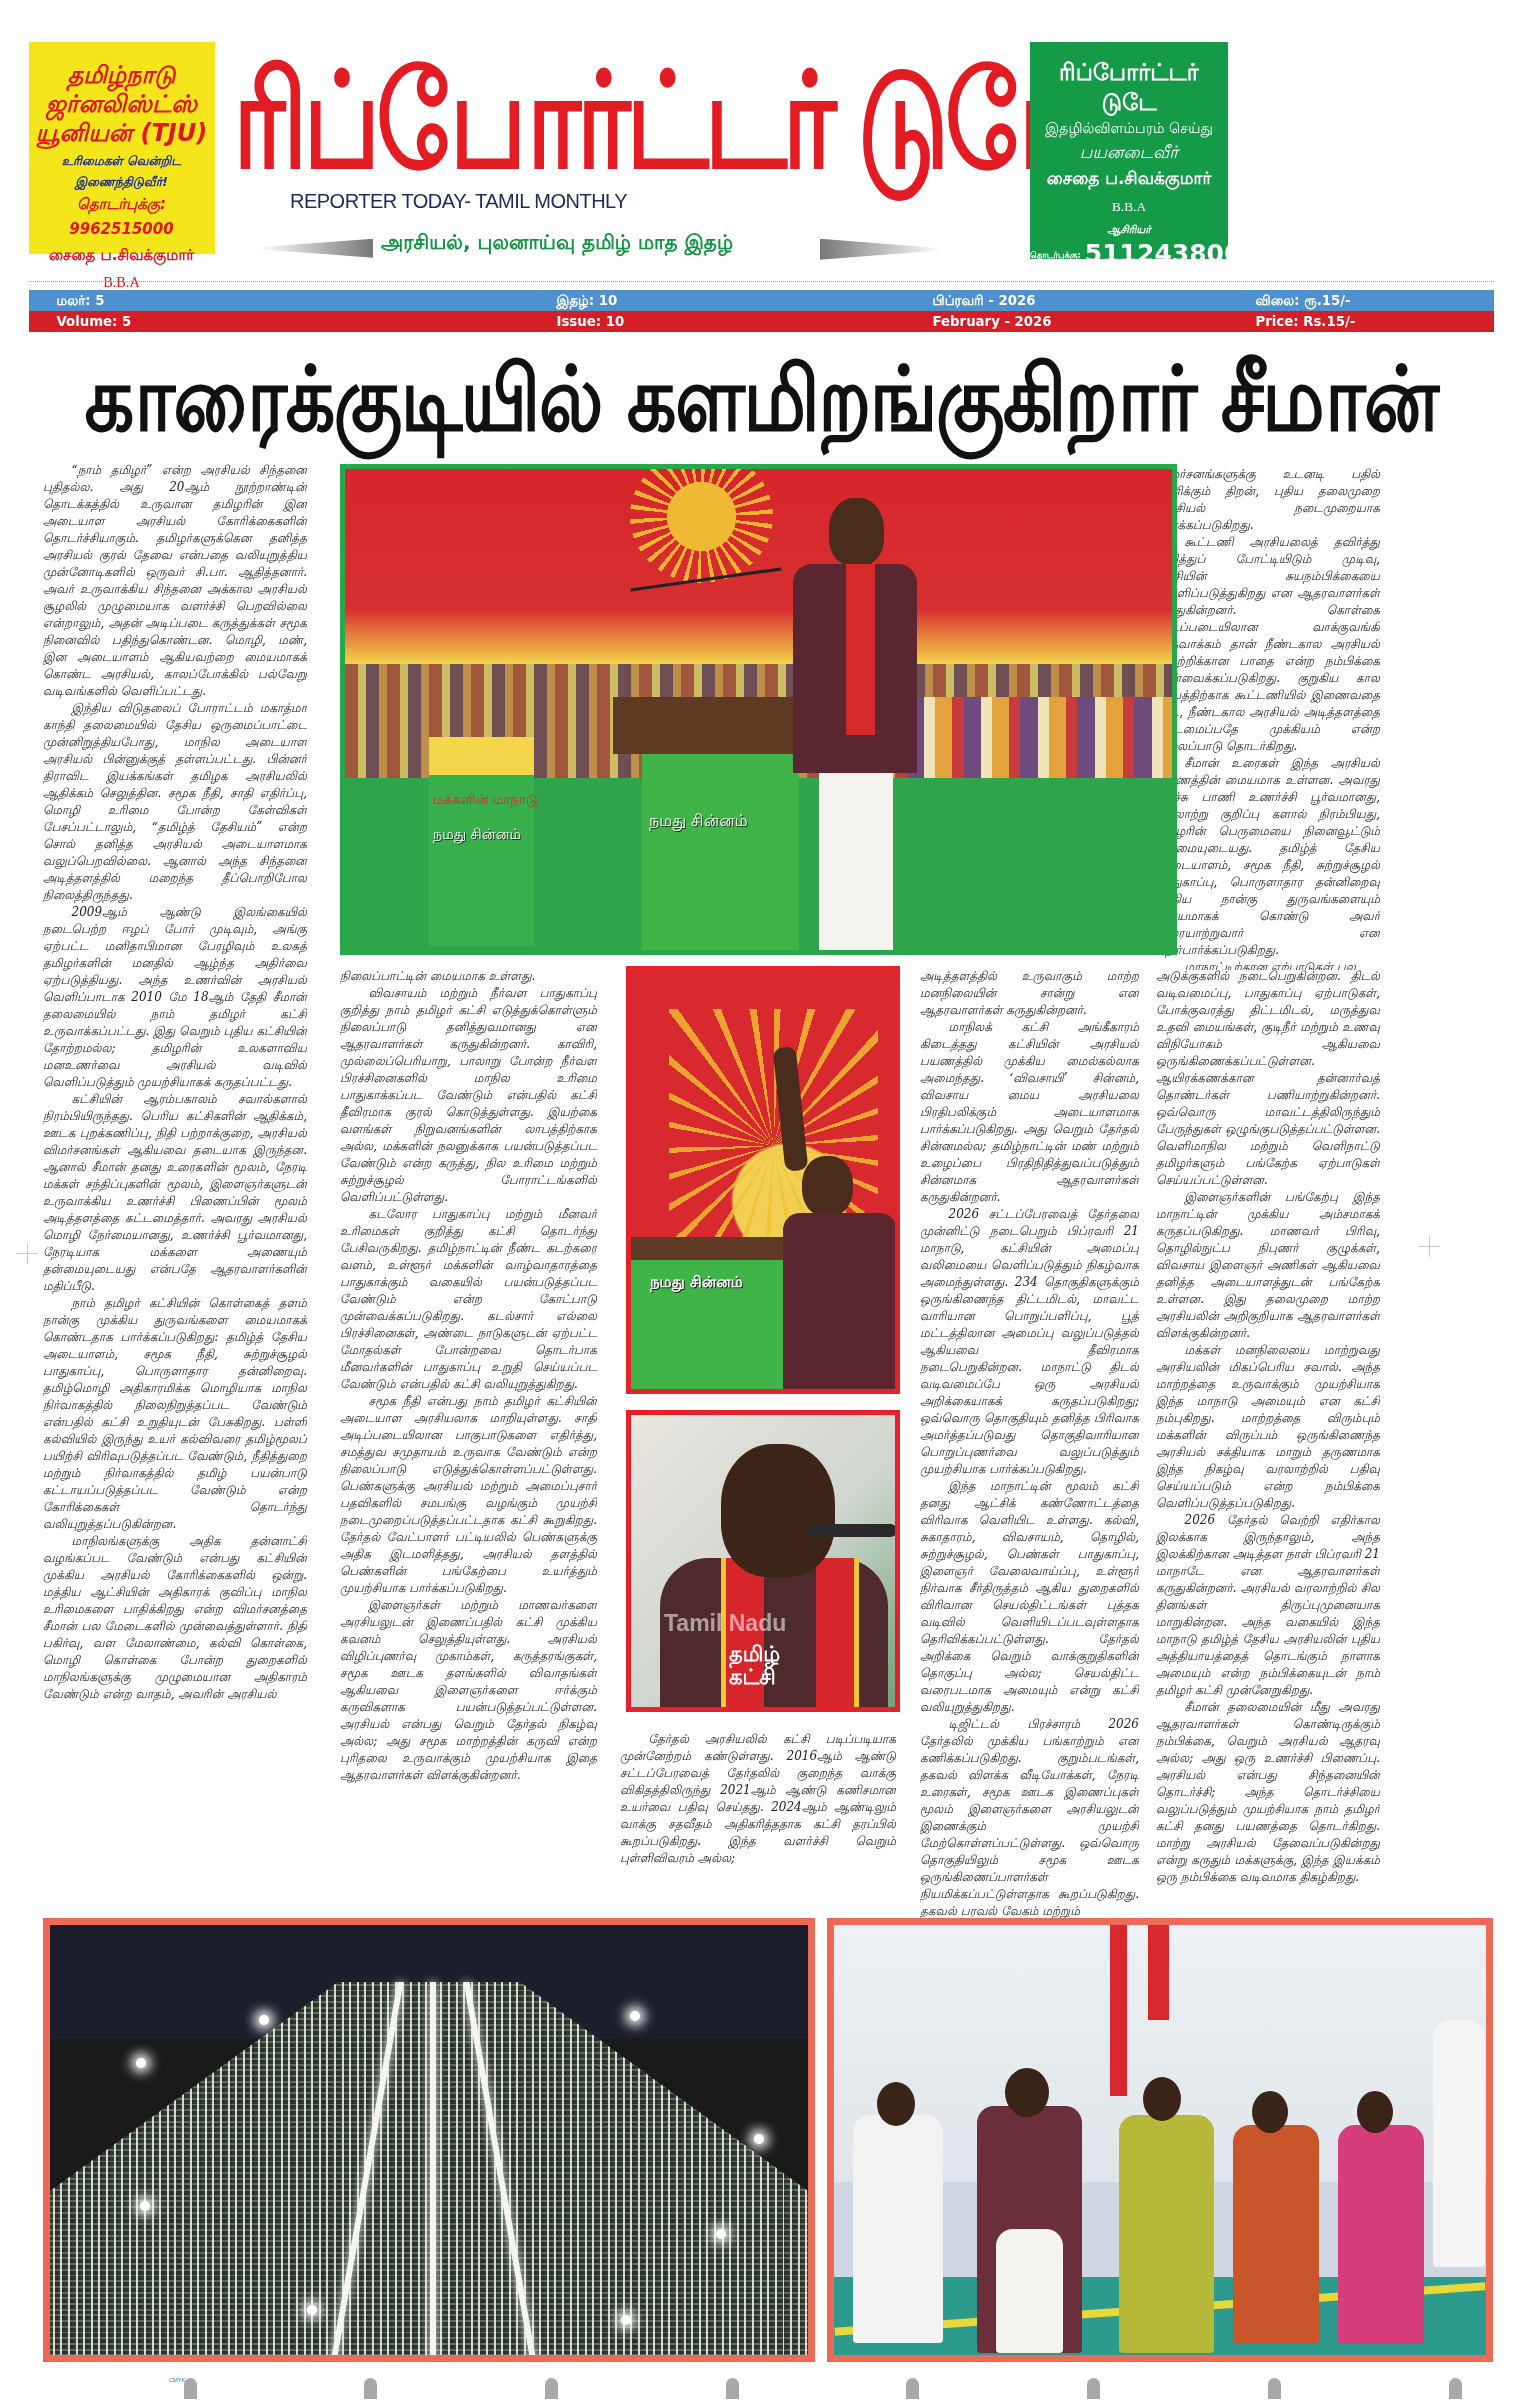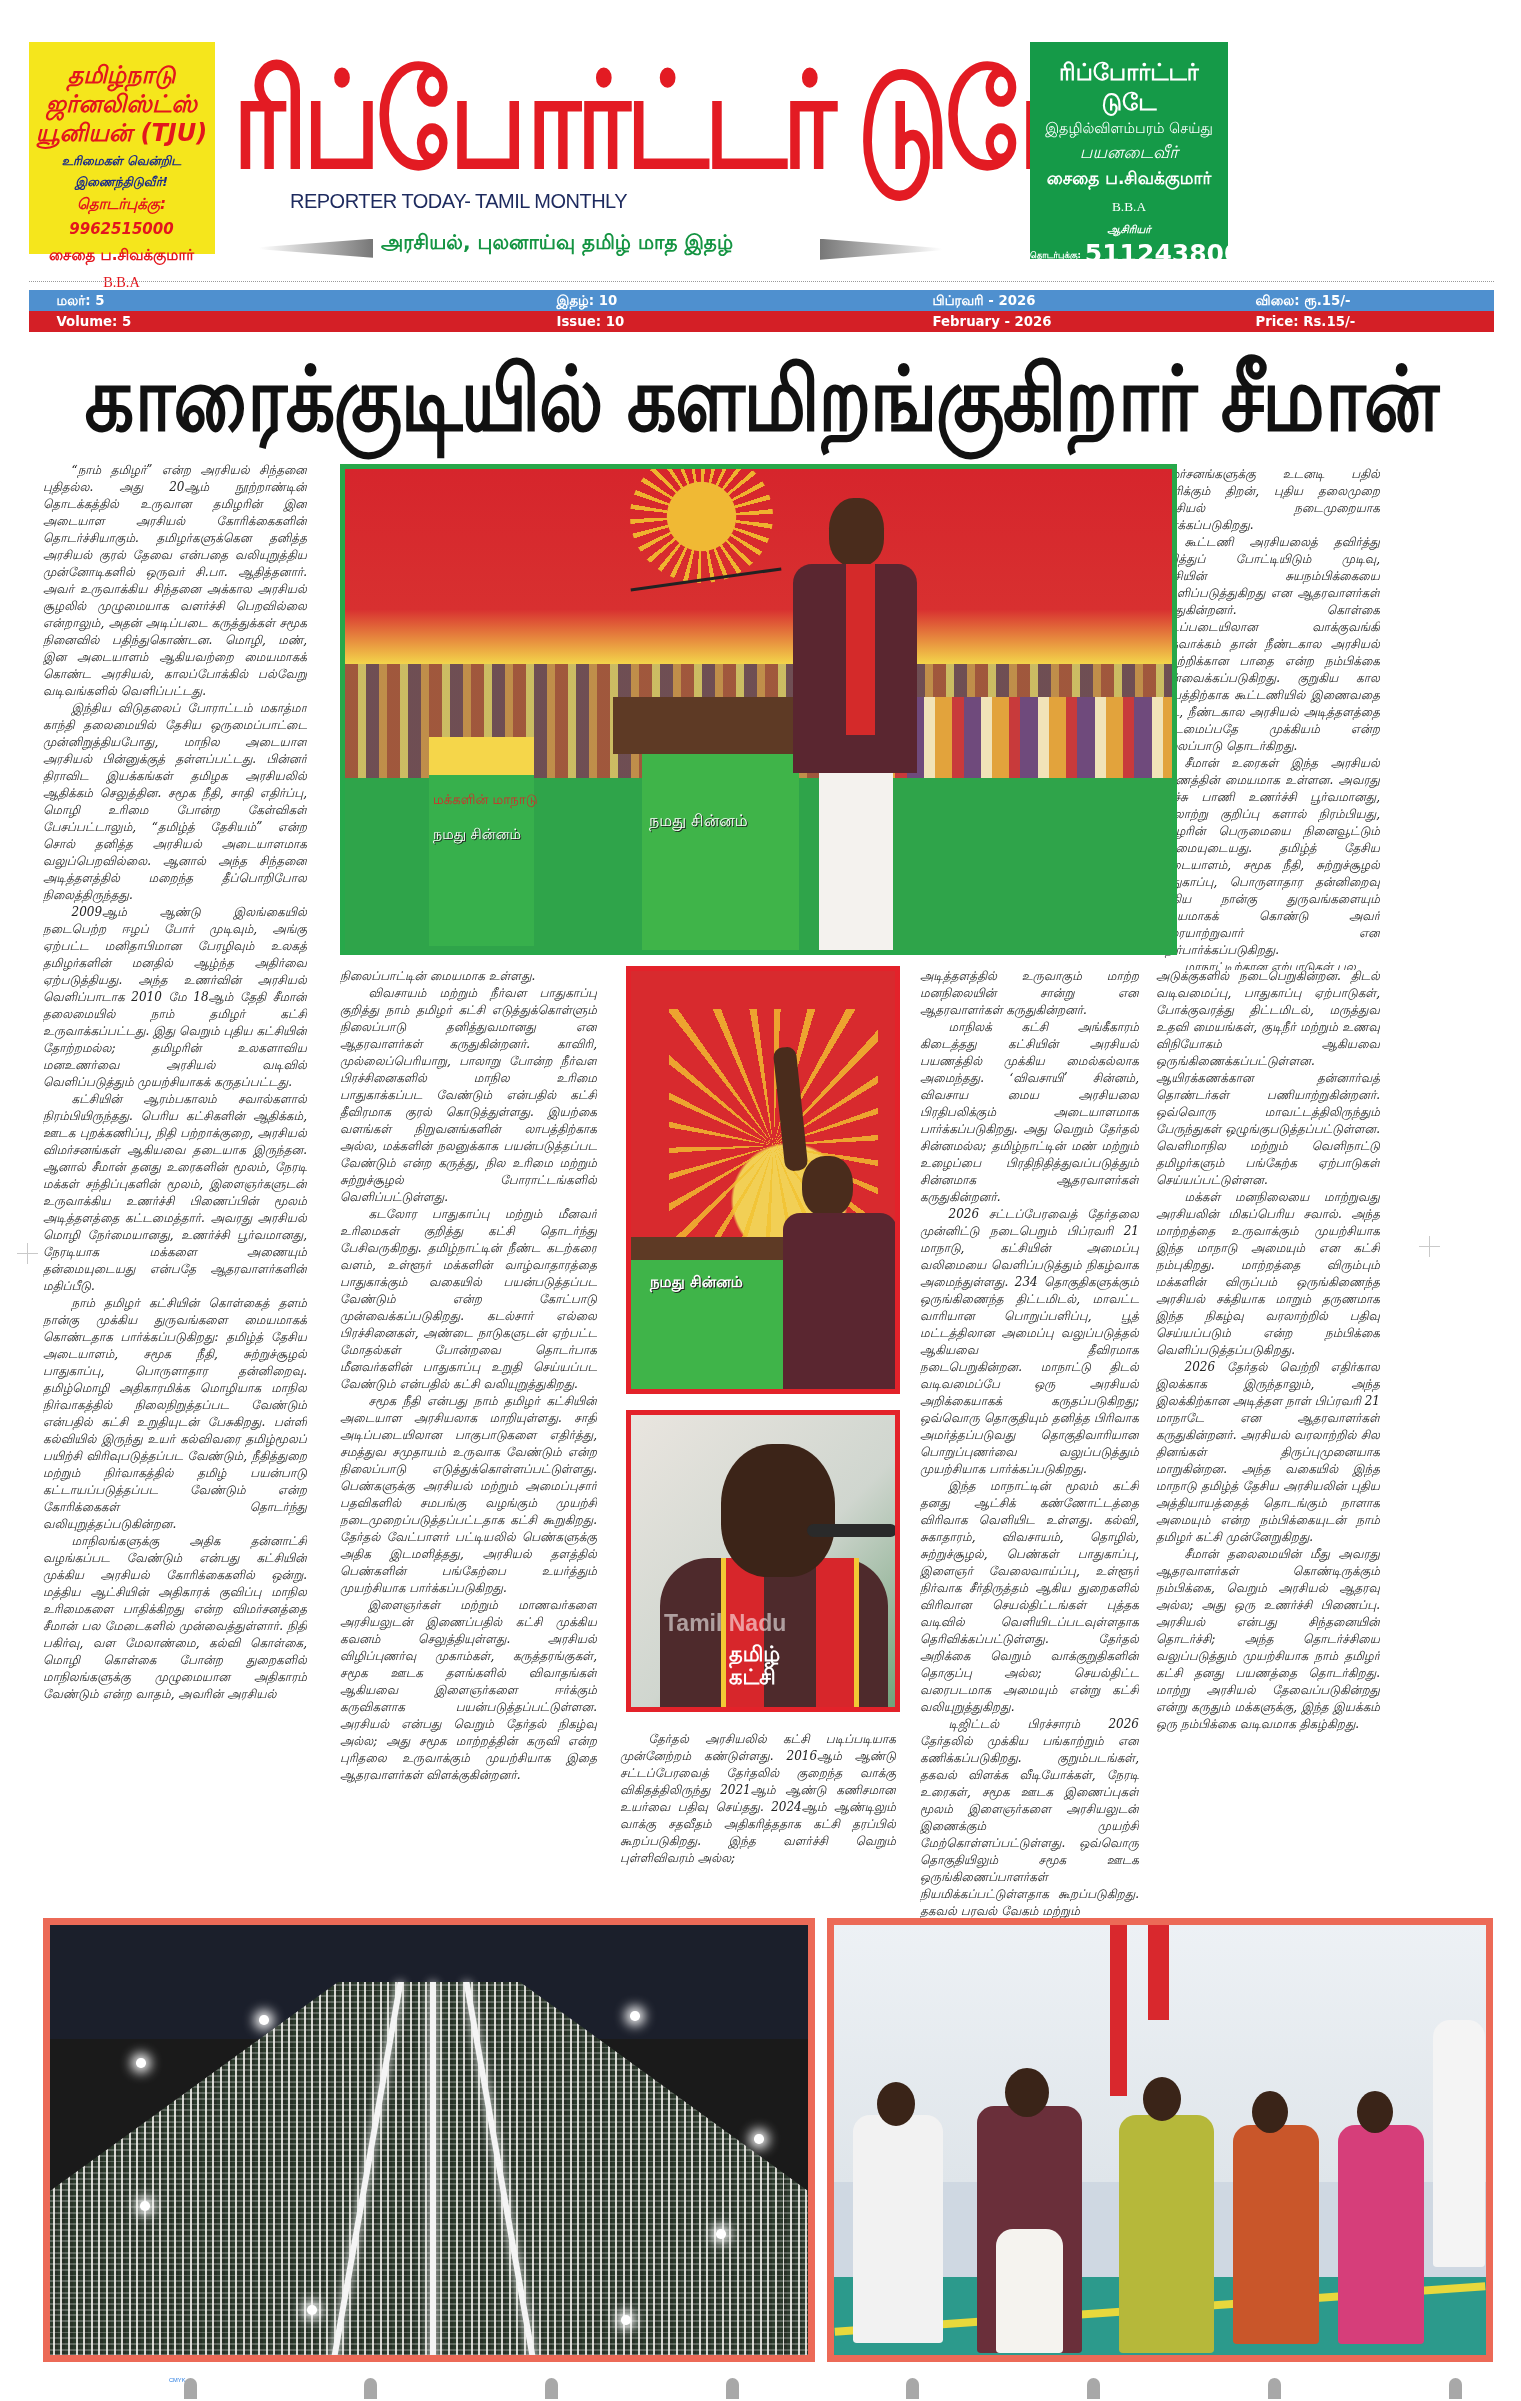--- a/index.html
+++ b/index.html
@@ -238,20 +238,21 @@
 
 <div class="col col-d">
   <p class="noindent">விமர்சனங்களுக்கு உடனடி பதில் அளிக்கும் திறன், புதிய தலைமுறை அரசியல் நடைமுறையாக பார்க்கப்படுகிறது.</p>
   <p>கூட்டணி அரசியலைத் தவிர்த்து தனித்துப் போட்டியிடும் முடிவு, கட்சியின் சுயநம்பிக்கையை வெளிப்படுத்துகிறது என ஆதரவாளர்கள் கருதுகின்றனர். கொள்கை அடிப்படையிலான வாக்குவங்கி உருவாக்கம் தான் நீண்டகால அரசியல் வெற்றிக்கான பாதை என்ற நம்பிக்கை முன்வைக்கப்படுகிறது. குறுகிய கால லாபத்திற்காக கூட்டணியில் இணைவதை விட, நீண்டகால அரசியல் அடித்தளத்தை கட்டமைப்பதே முக்கியம் என்ற நிலைப்பாடு தொடர்கிறது.</p>
   <p>சீமான் உரைகள் இந்த அரசியல் பயணத்தின் மையமாக உள்ளன. அவரது பேச்சு பாணி உணர்ச்சி பூர்வமானது, வரலாற்று குறிப்பு களால் நிரம்பியது, தமிழரின் பெருமையை நினைவூட்டும் தன்மையுடையது. தமிழ்த் தேசிய அடையாளம், சமூக நீதி, சுற்றுச்சூழல் பாதுகாப்பு, பொருளாதார தன்னிறைவு ஆகிய நான்கு துருவங்களையும் மையமாகக் கொண்டு அவர் உரையாற்றுவார் என எதிர்பார்க்கப்படுகிறது.</p>
   <p>மாநாட்டிற்கான ஏற்பாடுகள் பல</p>
 </div>
 
 <div class="col col-e">
   <p class="noindent">அடுக்குகளில் நடைபெறுகின்றன. திடல் வடிவமைப்பு, பாதுகாப்பு ஏற்பாடுகள், போக்குவரத்து திட்டமிடல், மருத்துவ உதவி மையங்கள், குடிநீர் மற்றும் உணவு விநியோகம் ஆகியவை ஒருங்கிணைக்கப்பட்டுள்ளன. ஆயிரக்கணக்கான தன்னார்வத் தொண்டர்கள் பணியாற்றுகின்றனர். ஒவ்வொரு மாவட்டத்திலிருந்தும் பேருந்துகள் ஒழுங்குபடுத்தப்பட்டுள்ளன. வெளிமாநில மற்றும் வெளிநாட்டு தமிழர்களும் பங்கேற்க ஏற்பாடுகள் செய்யப்பட்டுள்ளன.</p>
+  <p>இளைஞர்களின் பங்கேற்பு இந்த மாநாட்டின் முக்கிய அம்சமாகக் கருதப்படுகிறது. மாணவர் பிரிவு, தொழில்நுட்ப நிபுணர் குழுக்கள், விவசாய இளைஞர் அணிகள் ஆகியவை தனித்த அடையாளத்துடன் பங்கேற்க உள்ளன. இது தலைமுறை மாற்ற அரசியலின் அறிகுறியாக ஆதரவாளர்கள் விளக்குகின்றனர்.</p>
   <p>மக்கள் மனநிலையை மாற்றுவது அரசியலின் மிகப்பெரிய சவால். அந்த மாற்றத்தை உருவாக்கும் முயற்சியாக இந்த மாநாடு அமையும் என கட்சி நம்புகிறது. மாற்றத்தை விரும்பும் மக்களின் விருப்பம் ஒருங்கிணைந்த அரசியல் சக்தியாக மாறும் தருணமாக இந்த நிகழ்வு வரலாற்றில் பதிவு செய்யப்படும் என்ற நம்பிக்கை வெளிப்படுத்தப்படுகிறது.</p>
   <p>2026 தேர்தல் வெற்றி எதிர்கால இலக்காக இருந்தாலும், அந்த இலக்கிற்கான அடித்தள நாள் பிப்ரவரி 21 மாநாடே என ஆதரவாளர்கள் கருதுகின்றனர். அரசியல் வரலாற்றில் சில தினங்கள் திருப்புமுனையாக மாறுகின்றன. அந்த வகையில் இந்த மாநாடு தமிழ்த் தேசிய அரசியலின் புதிய அத்தியாயத்தைத் தொடங்கும் நாளாக அமையும் என்ற நம்பிக்கையுடன் நாம் தமிழர் கட்சி முன்னேறுகிறது.</p>
   <p>சீமான் தலைமையின் மீது அவரது ஆதரவாளர்கள் கொண்டிருக்கும் நம்பிக்கை, வெறும் அரசியல் ஆதரவு அல்ல; அது ஒரு உணர்ச்சி பிணைப்பு. அரசியல் என்பது சிந்தனையின் தொடர்ச்சி; அந்த தொடர்ச்சியை வலுப்படுத்தும் முயற்சியாக நாம் தமிழர் கட்சி தனது பயணத்தை தொடர்கிறது. மாற்று அரசியல் தேவைப்படுகின்றது என்று கருதும் மக்களுக்கு, இந்த இயக்கம் ஒரு நம்பிக்கை வடிவமாக திகழ்கிறது.</p>
 </div>
 
 <div class="photo photo-main" title="Seeman speaking at podium">
   <div class="pm-banner"></div>
   <div class="pm-sun"></div>
   <div class="pm-crowd"></div>
   <div class="pm-crowd2"></div>

